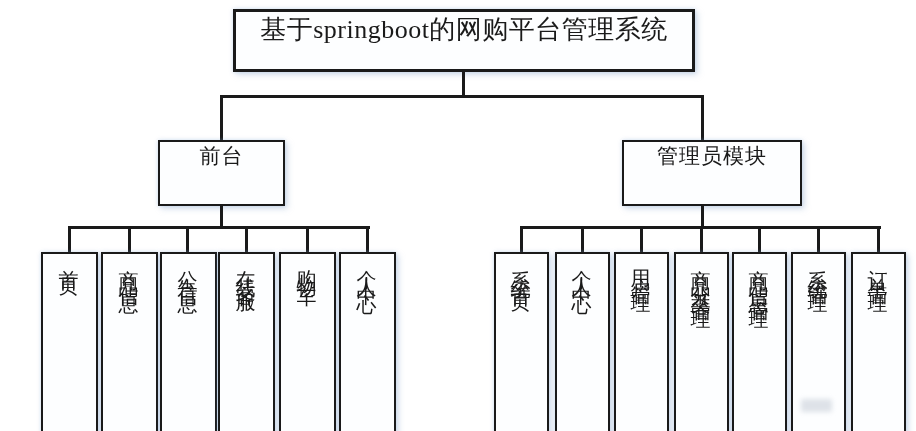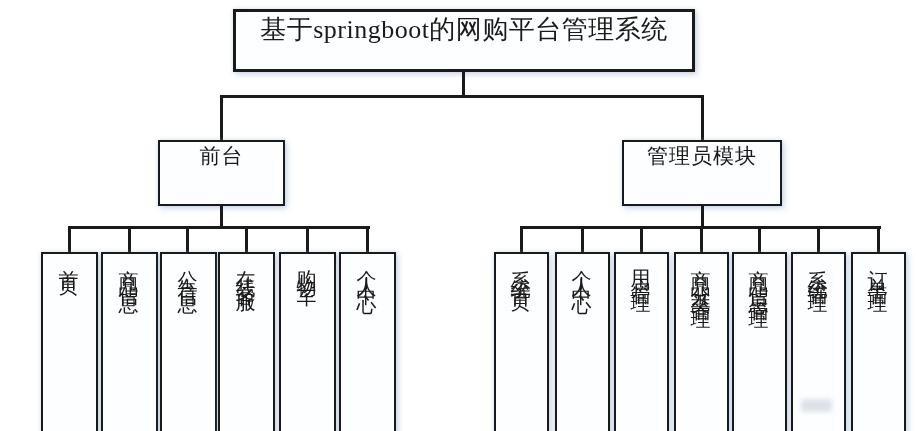--- a/index.html
+++ b/index.html
@@ -64,21 +64,21 @@
   </div>
 
   <div class="line" style="left:462px; top:70px; width:3px; height:28px;"></div>
   <div class="line" style="left:220px; top:95px; width:484px; height:3px;"></div>
   <div class="line" style="left:220px; top:95px; width:3px; height:47px;"></div>
   <div class="line" style="left:701px; top:95px; width:3px; height:47px;"></div>
 
   <div class="box branch" style="left:158px; top:140px; width:127px; height:66px;">
     <span>前台</span>
   </div>
-  <div class="box branch" style="left:622px; top:140px; width:160px; height:66px;font-family:Liberation Mono, monospace;">
+  <div class="box branch" style="left:622px; top:140px; width:180px; height:66px;font-family:Liberation Mono, monospace;">
     <span>管理员模块</span>
   </div>
 
   <div class="line" style="left:220px; top:204px; width:3px; height:24px;"></div>
   <div class="line" style="left:68px; top:226px; width:302px; height:3px;"></div>
   <div class="line" style="left:68px; top:226px; width:3px; height:28px;"></div>
   <div class="line" style="left:128px; top:226px; width:3px; height:28px;"></div>
   <div class="line" style="left:186px; top:226px; width:3px; height:28px;"></div>
   <div class="line" style="left:245px; top:226px; width:3px; height:28px;"></div>
   <div class="line" style="left:306px; top:226px; width:3px; height:28px;"></div>

